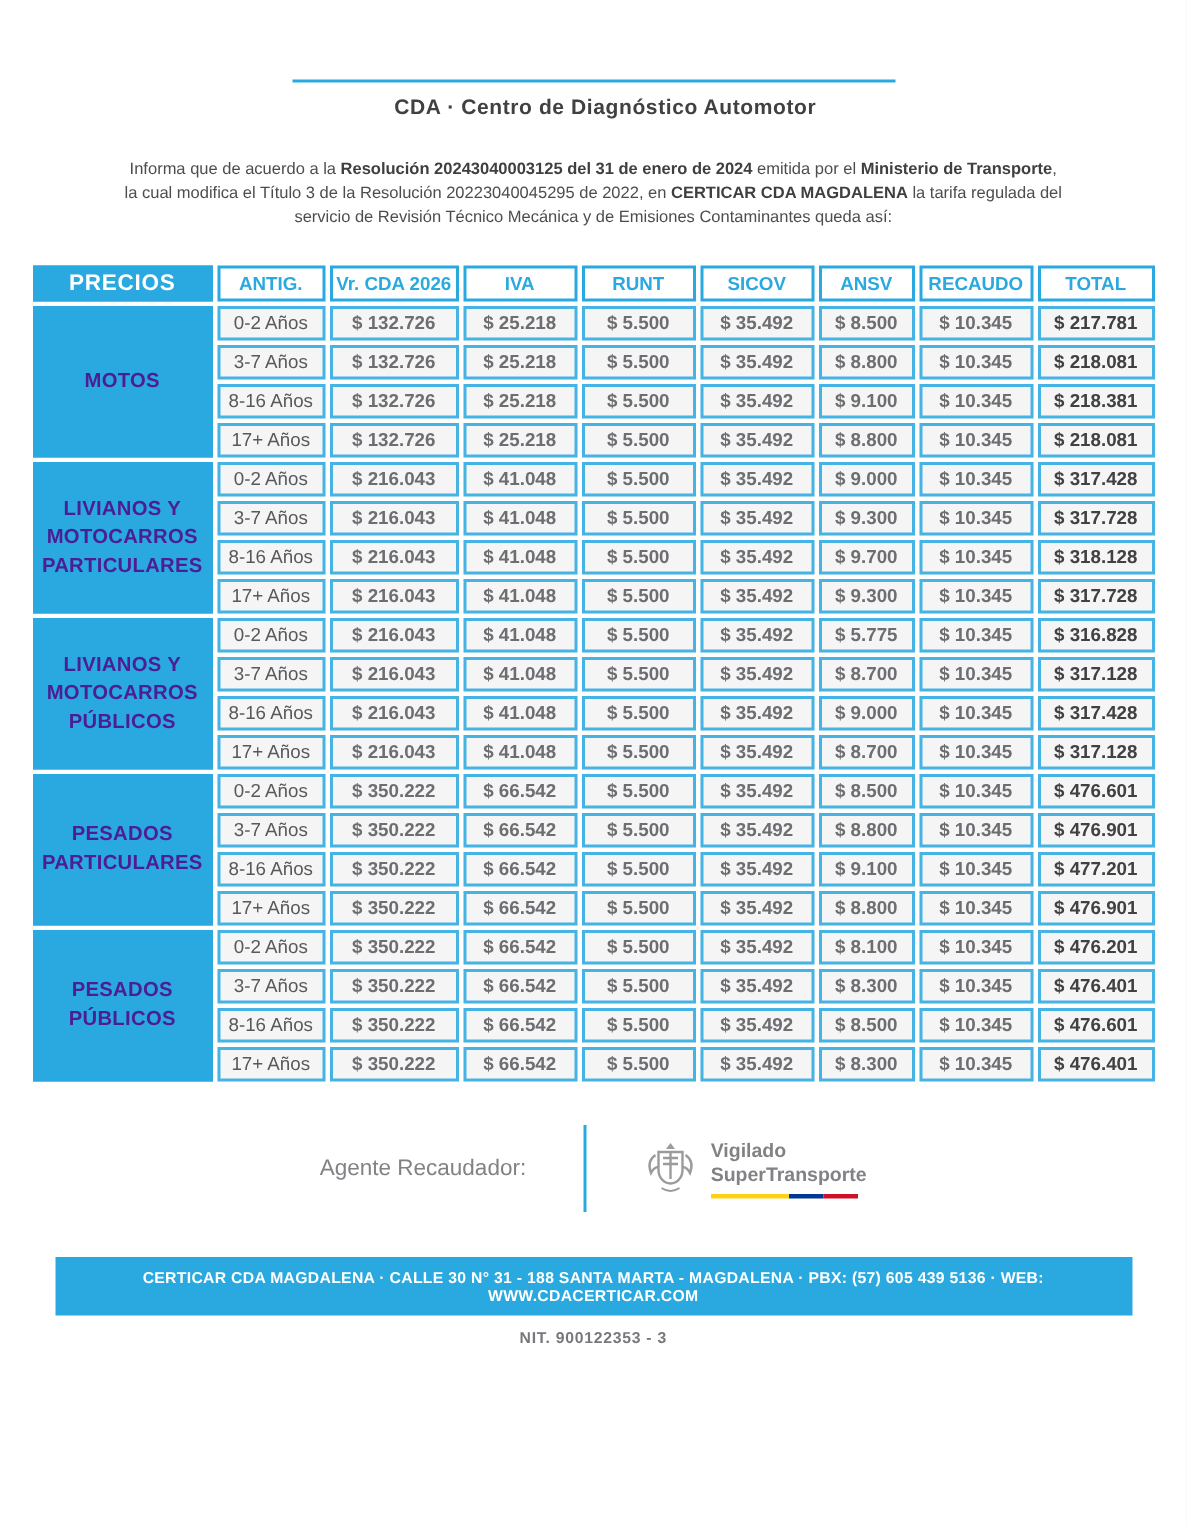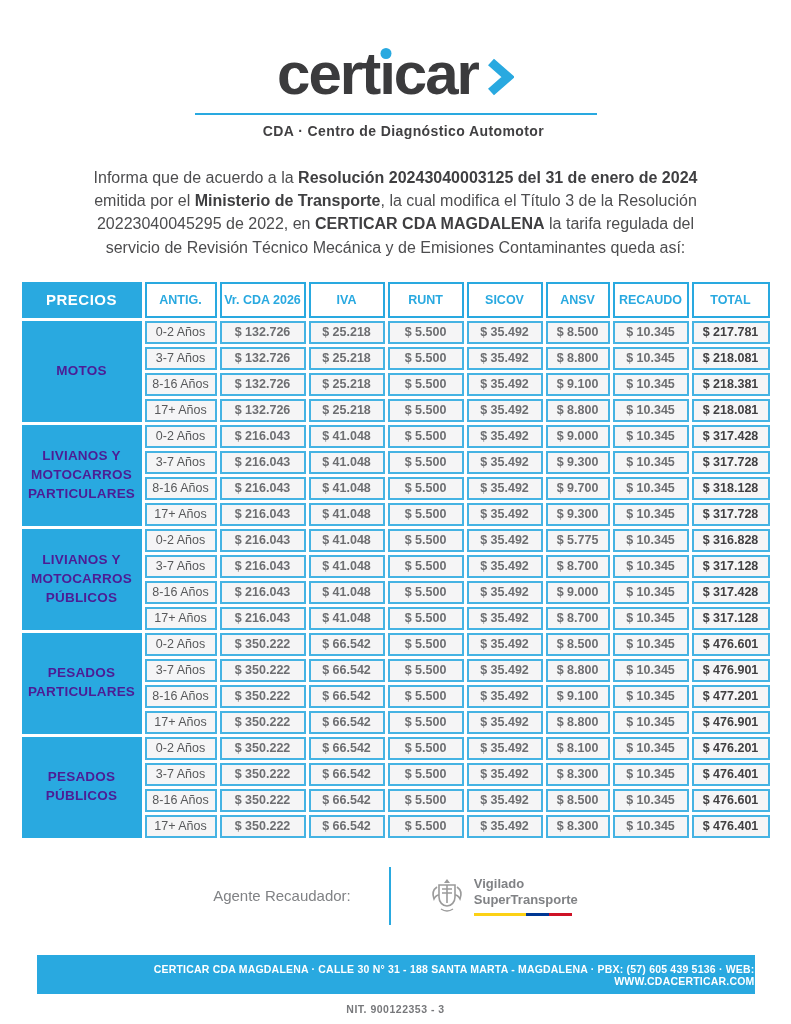--- a/index.html
+++ b/index.html
@@ -10,27 +10,27 @@
   .logo-block { padding-top:44px; text-align:center; }
   .logo-line { display:inline-flex; align-items:center; }
   .logo-text { font-size:60px; font-weight:bold; color:#3b3b3d; letter-spacing:-2px; line-height:1; }
   .logo-i-wrap { position:relative; display:inline-block; }
   .logo-dot { position:absolute; width:11px; height:11px; border-radius:50%; background:#29a9e0; top:4px; left:50%; transform:translateX(-50%); }
   .logo-chevron { margin-left:9px; position:relative; top:3px; }
   .logo-rule { width:402px; height:2px; background:#29a9e0; margin:9px auto 8px; }
   .logo-tagline { font-size:14px; font-weight:bold; color:#414042; letter-spacing:0.4px;padding-left:16px; }
 
   
-  .intro { width:628px; margin:27px auto 0; text-align:center; font-size:16px; line-height:1.45; color:#4d4d4f; }
+  .intro { width:628px; margin:27px auto 0; text-align:center; font-size:11px; line-height:1.45; color:#4d4d4f; }
   .intro b { color:#3f3f41; }
 
   
   .price-table { margin:20px auto 0; border-collapse:separate; border-spacing:3px; table-layout:fixed; width:722px; }
   .price-table th, .price-table td { text-align:center; vertical-align:middle; padding:0; overflow:hidden; }
-  .price-table th { border:2px solid #29a9e0; color:#29a9e0; font-size:12.5px; font-weight:bold; height:36px; background:#ffffff; }
+  .price-table th { border:2px solid #29a9e0; color:#29a9e0; font-size:12.5px; font-weight:bold; height:24px; background:#ffffff; }
   .price-table th.precios { background:#29a9e0; color:#ffffff; font-size:15px; letter-spacing:0.5px; }
   .price-table td { border:2px solid #45b3e3; background:#f5f5f6; height:23px; font-size:12.5px; }
   .price-table td.cat { background:#29a9e0; border-color:#29a9e0; color:#4c1d95; font-weight:bold; font-size:13.5px; white-space:pre-line; line-height:1.4; letter-spacing:0.2px; }
   .price-table td.antig { color:#58595b; }
   .price-table td.val { color:#6d6e71; font-weight:bold; }
   .price-table td.total { color:#414042; font-weight:bold; }
 
   
   .agents { margin-top:26px; display:flex; justify-content:center; align-items:center; gap:38px; }
   .sg-block { text-align:center; }
@@ -46,35 +46,29 @@
   .logo-divider { width:2px; height:58px; background:#29a9e0; }
   .vt-block { display:flex; align-items:center; gap:9px; }
   .vt-textcol { text-align:left; }
   .vt-line { font-size:13px; font-weight:bold; color:#808285; line-height:1.25; }
   .vt-stripe { margin-top:4px; display:flex; height:3px; width:98px; }
   .vt-stripe .y { background:#fcd116; width:52px; }
   .vt-stripe .b { background:#003893; width:23px; }
   .vt-stripe .r { background:#ce1126; width:23px; }
 
   
-  .footer-bar { width:718px; margin:30px auto 0; background:#29a9e0; color:#ffffff; text-align:right; font-size:10.5px; font-weight:bold; padding:8px 0 7px; letter-spacing:0.2px; }
+  .footer-bar { width:718px; margin:30px auto 0; background:#29a9e0; color:#ffffff; text-align:center; font-size:10.5px; font-weight:bold; padding:8px 0 7px; letter-spacing:0.2px; }
   .nit { text-align:center; color:#77787b; font-size:10.5px; font-weight:bold; margin-top:9px; letter-spacing:0.5px; }
 </style>
 </head>
 <body>
 
 <div class="page">
 
   <div class="logo-block">
-    <div class="logo-line">
-      <span class="logo-text"><span>cert</span><span class="logo-i-wrap"><span>ı</span><span class="logo-dot"></span></span><span>car</span></span>
-      <svg class="logo-chevron" width="27" height="40" viewBox="0 0 27 40">
-          <path d="M4 5 L21 20 L4 35" stroke="#29a9e0" stroke-width="9" fill="none"></path>
-        </svg>
-    </div>
     <div class="logo-rule"></div>
     <div class="logo-tagline">CDA · Centro de Diagnóstico Automotor</div>
   </div>
 
   <p class="intro"><span>Informa que de acuerdo a la </span><b>Resolución 20243040003125 del 31 de enero de 2024</b><span> emitida por el </span><b>Ministerio de Transporte</b><span>, la cual modifica el Título 3 de la Resolución 20223040045295 de 2022, en </span><b>CERTICAR CDA MAGDALENA</b><span> la tarifa regulada del servicio de Revisión Técnico Mecánica y de Emisiones Contaminantes queda así:</span></p>
 
   <table class="price-table">
     <colgroup>
       <col style="width:120px">
         <col style="width:72px">

